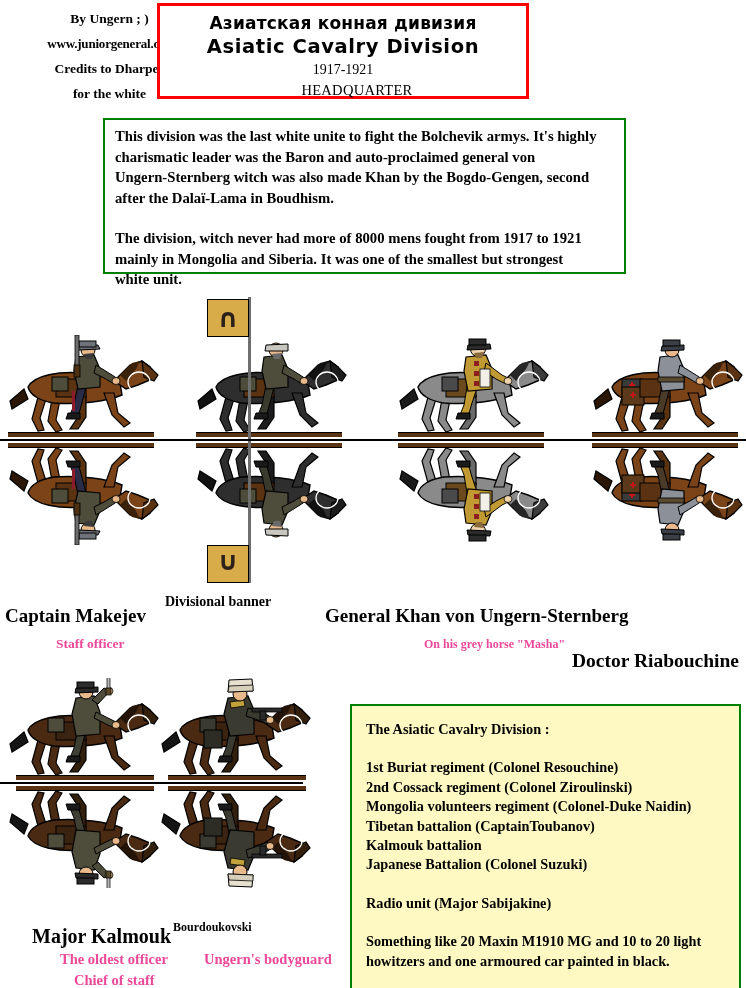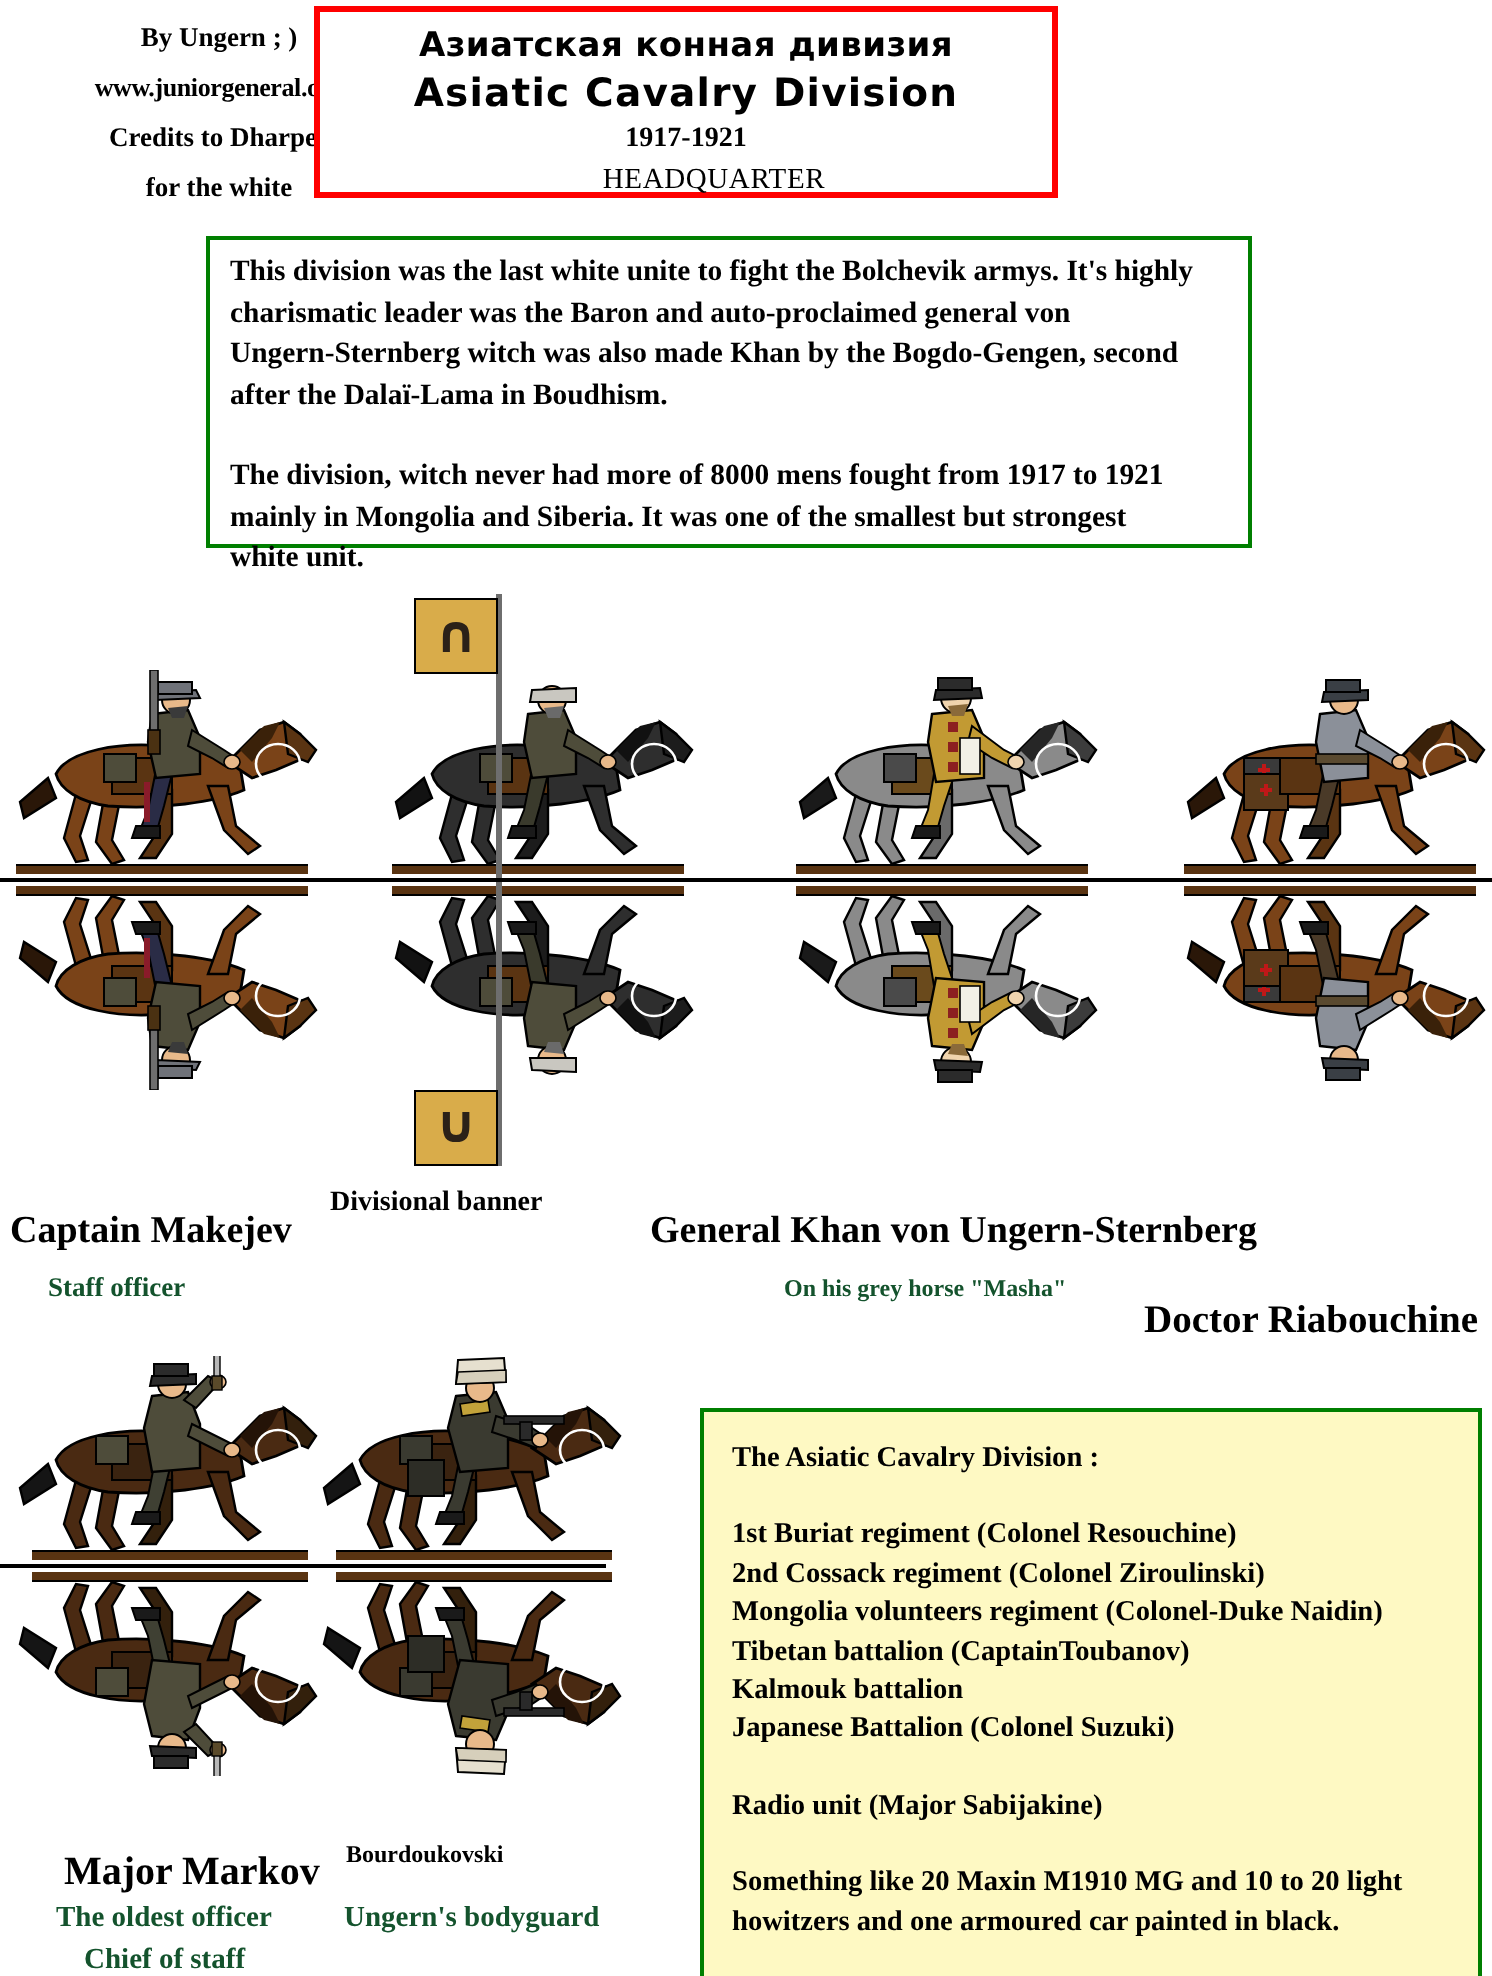--- a/index.html
+++ b/index.html
@@ -52,21 +52,20 @@
     font-weight: bold;
     font-size: 19.5px;
     letter-spacing: 0.6px;
     line-height: 25px;
   }
   #header-box .years {
     font-family: "Liberation Serif", serif;
     font-size: 14px;
     line-height: 20px;
     margin-top: 1px;
-    font-weight: bold;
   }
   #header-box .hq {
     font-family: "Liberation Serif", serif;
     font-size: 14.5px;
     line-height: 20px;
     letter-spacing: 0.3px;
     padding-left: 28px;
   }
 
   
@@ -114,22 +113,23 @@
   
   .cap-main {
     font-family: "Liberation Serif", serif;
     font-weight: bold;
     color: #000;
     white-space: nowrap;
   }
   .cap-sub {
     font-family: "Liberation Serif", serif;
     font-weight: bold;
-    color: #14532d;
+    color: #ec4899;
     white-space: nowrap;
+    margin-left: 32px;
   }
 
   
   .figure { width: 160px; height: 210px; }
   .fig-top   { position: absolute; left: 0; top: 0;   width: 160px; height: 105px; }
   .fig-bot   { position: absolute; left: 0; top: 105px; width: 160px; height: 105px;
                transform: scaleY(-1); }
   .sprite { position: absolute; left: 0; top: 0; }
 
   
@@ -599,21 +599,21 @@
       <rect x="100" y="33" width="6" height="9" fill="#2a2a2a" stroke="#000" stroke-width="0.8"></rect>
       <circle cx="80" cy="16" r="7" fill="#e8b98a" stroke="#000" stroke-width="1"></circle>
       <path d="M69 2 L92 1 L93 13 L68 14 Z" fill="#e6e0cf" stroke="#000" stroke-width="1"></path>
       <path d="M69 8 L93 7 L93 13 L68 14 Z" fill="#d6cfbb" stroke="#000" stroke-width="0.8"></path>
     </svg>
   </div>
 </div>
 
 <div class="abs ground-line" style="left:0; top:782px; width:303px;"></div>
 
-<div class="abs cap-main" style="left:32px;  top:925px; font-size:20px;">Major Markov</div>
+<div class="abs cap-main" style="left:32px;  top:925px; font-size:20px;">Major Kalmouk</div>
 <div class="abs cap-sub" style="left:28px;  top:951px; font-size:14.5px;">The oldest officer</div>
 <div class="abs cap-sub" style="left:42px;  top:972px; font-size:14.5px;">Chief of staff</div>
 
 <div class="abs cap-main" style="left:173px; top:920px; font-size:12px;">Bourdoukovski</div>
 <div class="abs cap-sub" style="left:172px; top:951px; font-size:14.5px;">Ungern's bodyguard</div>
 
 <div id="oob-box" class="abs">
   <div>The Asiatic Cavalry Division :</div>
   <div class="spacer">&nbsp;</div>
   <div>1st Buriat regiment (Colonel Resouchine)</div>

